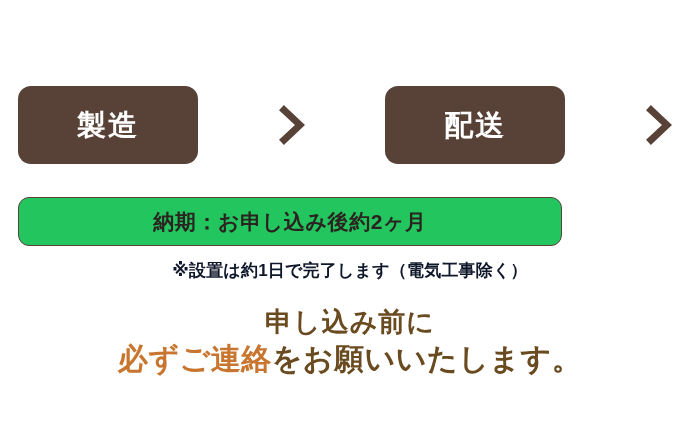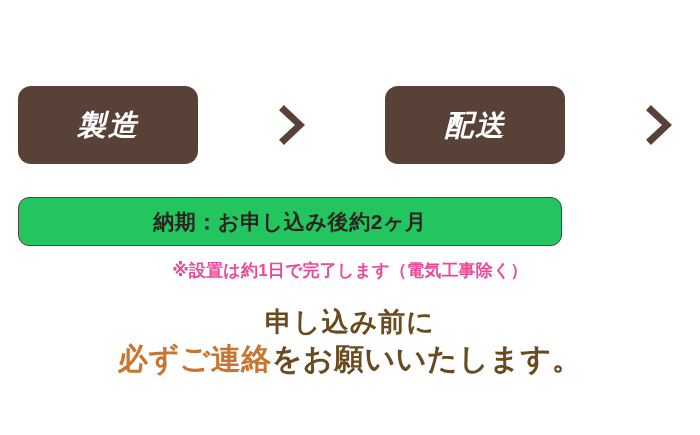--- a/index.html
+++ b/index.html
@@ -45,21 +45,20 @@
   
   .step-row {
     position: absolute;
     left: 18px;
     top: 86px;
     width: 664px;
     height: 78px;
     display: flex;
     align-items: flex-end;
     justify-content: space-between;
-    font-style: italic;
   }
   .step-box {
     width: 180px;
     height: 78px;
     background: #584237;
     border-radius: 13px;
     display: flex;
     align-items: center;
     justify-content: center;
     box-sizing: border-box;
@@ -109,21 +108,21 @@
 
   
   .note-line {
     position: absolute;
     left: 0;
     top: 262px;
     width: 700px;
     text-align: center;
   }
   .note-text {
-    color: #ec4899;
+    color: #0f172a;
     font-size: 17px;
     font-weight: 700;
     letter-spacing: 0.2px;
     line-height: 1;
     white-space: nowrap;
   }
 
   
   .closing {
     position: absolute;

